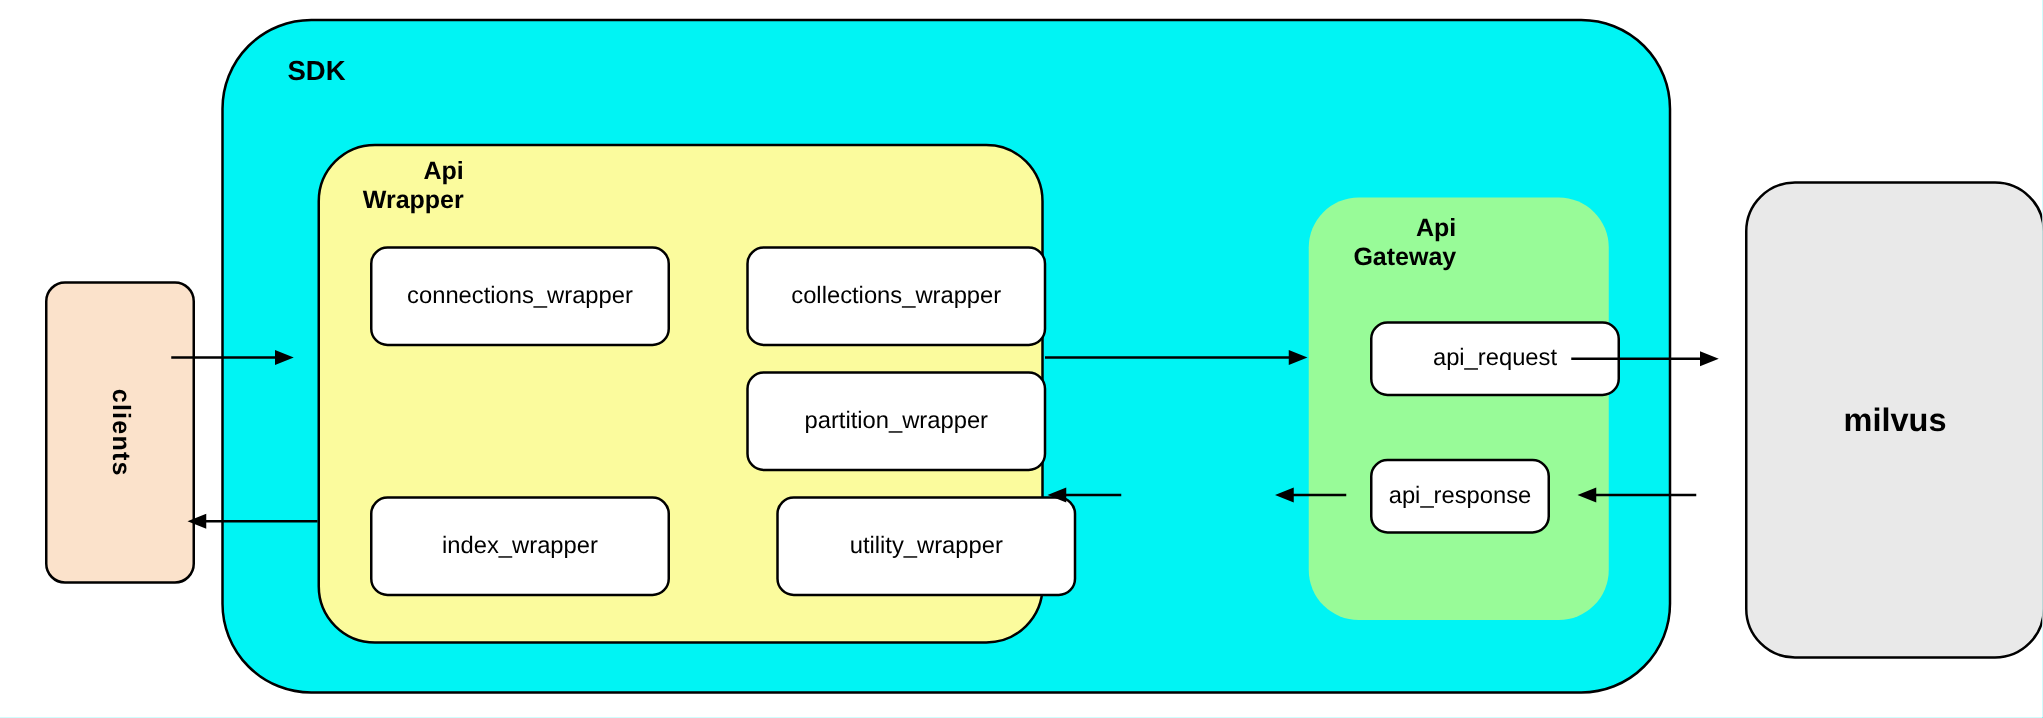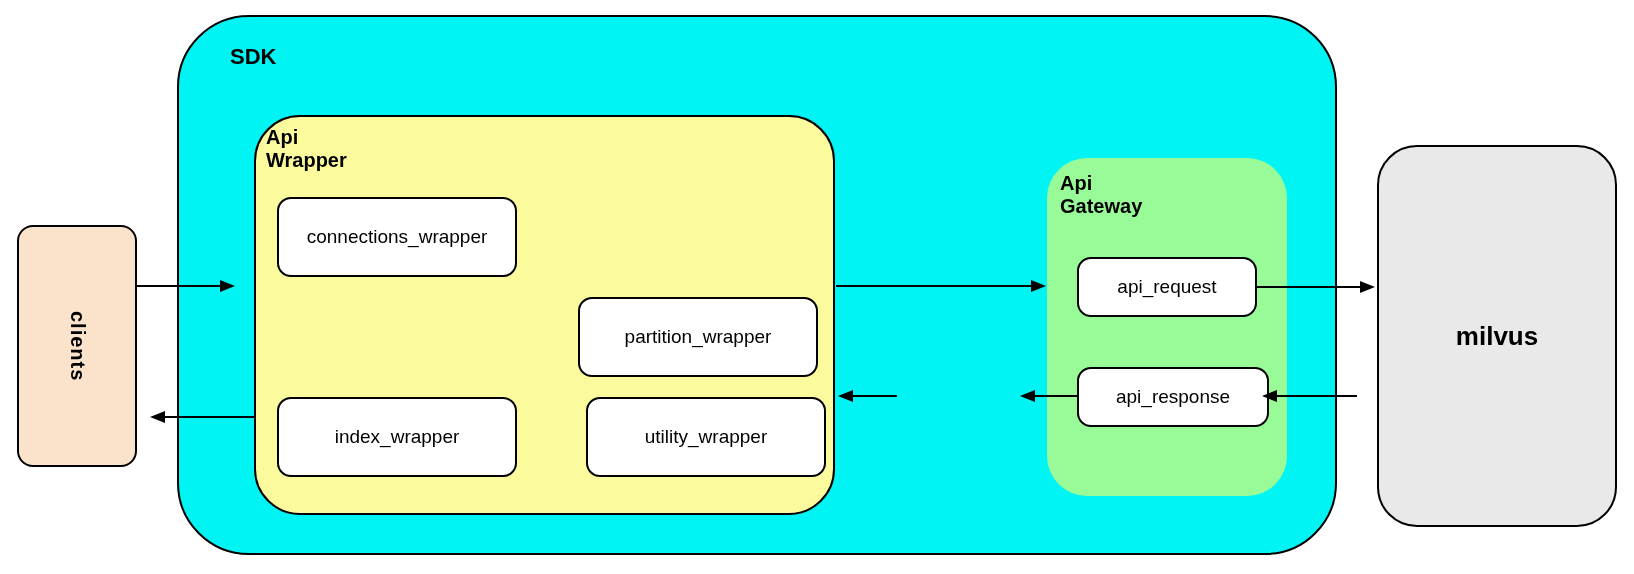--- a/index.html
+++ b/index.html
@@ -3,40 +3,40 @@
 <meta charset="utf-8">
 <style>
   html,body{margin:0;padding:0;background:#ffffff;}
   #canvas{
     position:relative; width:1634px; height:574px;
     background:#ffffff; overflow:hidden;
     font-family:"Liberation Sans", sans-serif;
     color:#000;
   }
   .abs{position:absolute; box-sizing:border-box;}
-  .node{position:absolute; box-sizing:border-box; display:flex; align-items:center; justify-content:center;}
-  .container-label{position:absolute; font-weight:bold; white-space:pre-line; text-align:left; line-height:23px;}
+  .node{position:absolute; box-sizing:border-box; display:flex; align-items:center; justify-content:center;margin-left:19px;}
+  .container-label{position:absolute; font-weight:bold; white-space:pre-line; text-align:right; line-height:23px;}
   
   #sdk-box{left:177px; top:15px; width:1160px; height:540px; background:#00F4F4; border:2px solid #000; border-radius:72px;}
   #sdk-label{left:230px; top:44px; font-size:22px; font-weight:bold;}
   #api-wrapper-box{left:254px; top:115px; width:581px; height:400px; background:#FBFB9D; border:2px solid #000; border-radius:46px;}
   #api-wrapper-label{left:266px; top:126px; width:105px; font-size:20px;}
   #api-gateway-box{left:1047px; top:158px; width:240px; height:338px; background:#98FB98; border:none; border-radius:40px;}
   #api-gateway-label{left:1060px; top:172px; width:105px; font-size:20px;}
   #clients-box{left:17px; top:225px; width:120px; height:242px; background:#FBE2CB; border:2px solid #000; border-radius:16px;}
   #clients-label{writing-mode:vertical-rl; font-weight:bold; font-size:20px; letter-spacing:1px;}
   #milvus-box{left:1377px; top:145px; width:240px; height:382px; background:#E9E9E9; border:2px solid #000; border-radius:40px; font-weight:bold; font-size:26px;}
   
   .white-box{background:#ffffff; border:2px solid #000; border-radius:14px; font-size:19px;}
   .mod{width:240px; height:80px;}
   #mod-0{left:277px; top:197px;} #mod-1{left:578px; top:197px;}
   #mod-2{left:277px; top:297px;} #mod-3{left:578px; top:297px;}
-  #mod-4{left:277px; top:397px;} #mod-5{left:586px; top:397px;}
-  #api-request-box{left:1077px; top:257px; width:180px; height:60px;}
-  #api-response-box{left:1077px; top:367px; width:192px; height:60px;}
+  #mod-4{left:277px; top:397px;} #mod-5{left:602px; top:397px;}
+  #api-request-box{left:1077px; top:257px; width:200px; height:60px;}
+  #api-response-box{left:1077px; top:367px; width:144px; height:60px;}
   #checker-box{left:897px; top:367px; width:120px; height:60px; border-radius:12px;}
   
   .arrow-line{position:absolute; height:2px; background:#000;}
   .arrow-head{position:absolute; width:0; height:0; border-top:6px solid transparent; border-bottom:6px solid transparent;}
   .arrow-head.to-right{border-left:15px solid #000;}
   .arrow-head.to-left{border-right:15px solid #000;}
 </style>
 </head>
 <body>
 
@@ -44,20 +44,23 @@
 
   <div class="abs" id="sdk-box"></div>
   <div class="abs" id="sdk-label">SDK</div>
 
   <div class="abs" id="api-wrapper-box"></div>
   <div class="container-label" id="api-wrapper-label">Api
 Wrapper</div>
 
   <div class="node white-box mod" id="mod-0">
       <span>connections_wrapper</span>
+    </div>
+  <div class="node white-box mod" id="mod-1">
+      <span>collections_wrapper</span>
     </div>
   <div class="node white-box mod" id="mod-3">
       <span>partition_wrapper</span>
     </div>
   <div class="node white-box mod" id="mod-4">
       <span>index_wrapper</span>
     </div>
   <div class="node white-box mod" id="mod-5">
       <span>utility_wrapper</span>
     </div>

